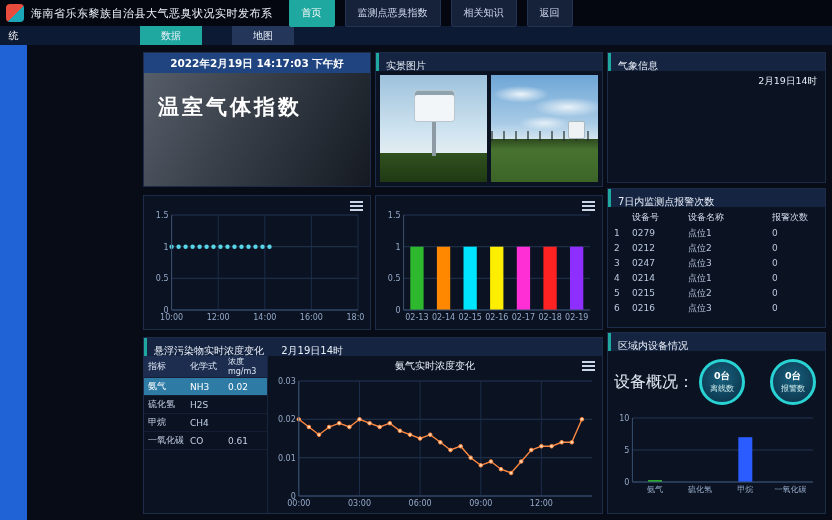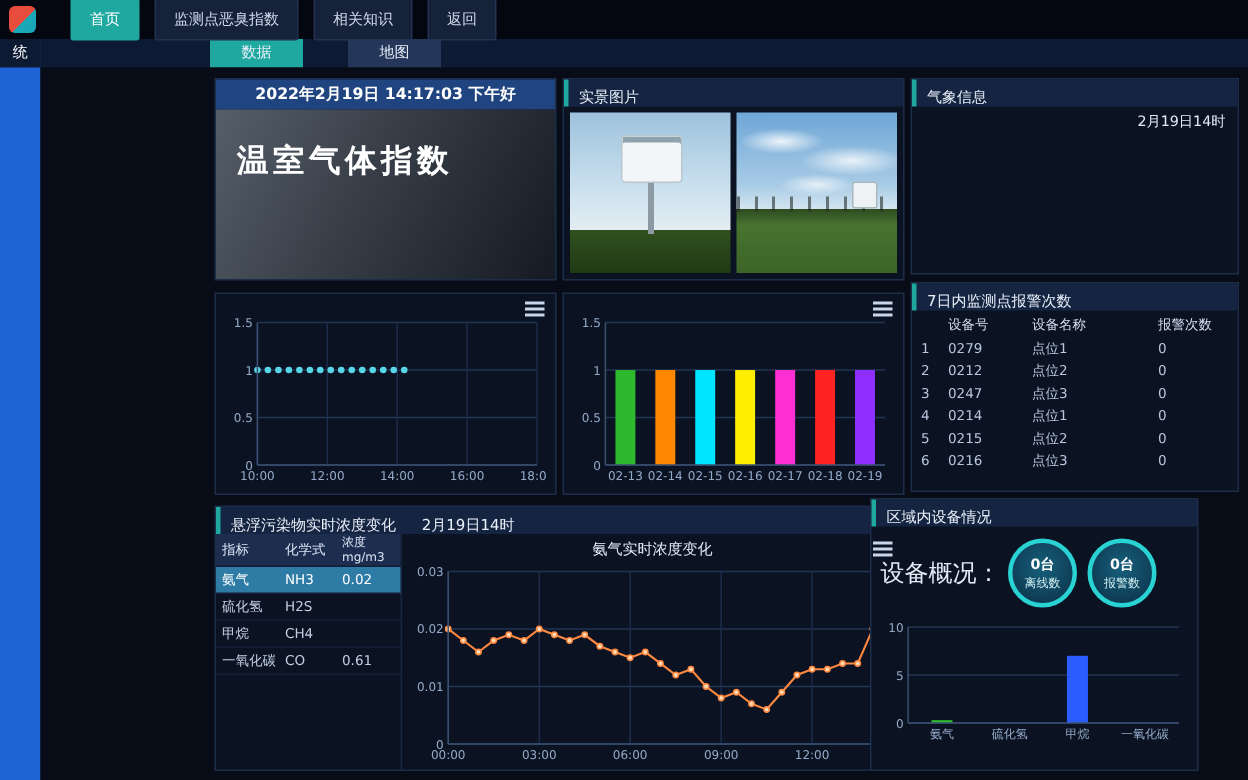--- a/index.html
+++ b/index.html
@@ -28,21 +28,21 @@
   .panel-h{height:18px;line-height:16px;background:#152440;border-left:3px solid #1fa8a0;padding:5px 7px;font-size:10px;color:#e9eff9;white-space:nowrap}
   .panel-h .h-date{margin-left:14px}
 
   .greeting{left:116px;top:7px;width:228px;height:135px}
   .photos{left:348px;top:7px;width:228px;height:135px}
   .weather{left:580px;top:7px;width:219px;height:131px}
   .c1{left:116px;top:150px;width:228px;height:135px}
   .c2{left:348px;top:150px;width:228px;height:135px}
   .alarms{left:580px;top:143px;width:219px;height:140px}
   .pollutants{left:116px;top:292px;width:460px;height:177px}
-  .devices{left:553px;top:287px;width:219px;height:182px}
+  .devices{left:580px;top:287px;width:219px;height:182px}
 
   
   .greet-date{height:20px;line-height:20px;background:#1f4480;text-align:center;font-weight:bold;font-size:10.5px;color:#fff}
   .greet-body{position:absolute;left:0;right:0;top:20px;bottom:0;background:linear-gradient(118deg,#565e69 0%,#3a414b 40%,#151a22 100%)}
   .greet-title{font-size:21px;font-weight:bold;color:#fff;letter-spacing:3px;padding:20px 14px}
 
   
   .photo-row{position:absolute;left:0;right:0;top:18px;bottom:0;display:flex;gap:4px;padding:4px}
   .photo{flex:1;position:relative;overflow:hidden}
   .photo1{background:linear-gradient(180deg,#9dc2dc 0%,#cde2ef 50%,#e3edf2 73%,#31511f 73%,#1f3a14 100%)}
@@ -77,35 +77,36 @@
   .p-head{height:22px;background:#1c2d4f;color:#dbe4f2}
   .p-head .two-line i{display:block;font-style:normal;font-size:8px;line-height:1.15}
   .p-row.sel{background:#2e7ba6;color:#fff}
   .p-chart{flex:1;position:relative}
   .p-chart-title{text-align:center;font-size:10px;color:#e6edf8;padding-top:3px}
   .p-chart .chart{position:absolute;left:2px;right:4px;top:18px;bottom:2px}
 
   
   .dev-row{display:flex;align-items:center;gap:5px;padding:8px 4px 4px 6px}
   .dev-label{font-size:16px;color:#e2eaf5;flex:none}
-  .dev-circles{display:flex;gap:7px}
+  .dev-circles{display:flex;gap:25px}
   .circle{width:46px;height:46px;border-radius:50%;border:3px solid #29d3d3;background:radial-gradient(circle at 50% 40%,#17607c,#0b2e46);display:flex;flex-direction:column;align-items:center;justify-content:center;flex:none}
   .c-count{font-size:9.5px;font-weight:bold;color:#fff}
   .c-label{font-size:8px;color:#cfeef0}
   .factor-title{text-align:center;font-size:10px;color:#e9eff9;padding:3px 0;background:#101d36;margin:2px 6px 0}
   .factor-title .bullet{display:inline-block;width:7px;height:7px;background:#1fa8a0;margin-right:5px}
   .factor-chart{position:relative;height:86px;margin:2px 6px 0}
 </style>
 </head>
 <body>
 
 <div class="screen">
 
   <header class="topbar">
     <div class="logo"></div>
+    <div class="app-title">海南省乐东黎族自治县大气恶臭状况实时发布系</div>
     <nav class="topnav">
         <button class="navbtn active">首页</button>
         <button class="navbtn">监测点恶臭指数</button>
         <button class="navbtn">相关知识</button>
         <button class="navbtn">返回</button>
       </nav>
   </header>
 
   <aside class="sidebar">
     <div class="sidebar-cap">统</div>

